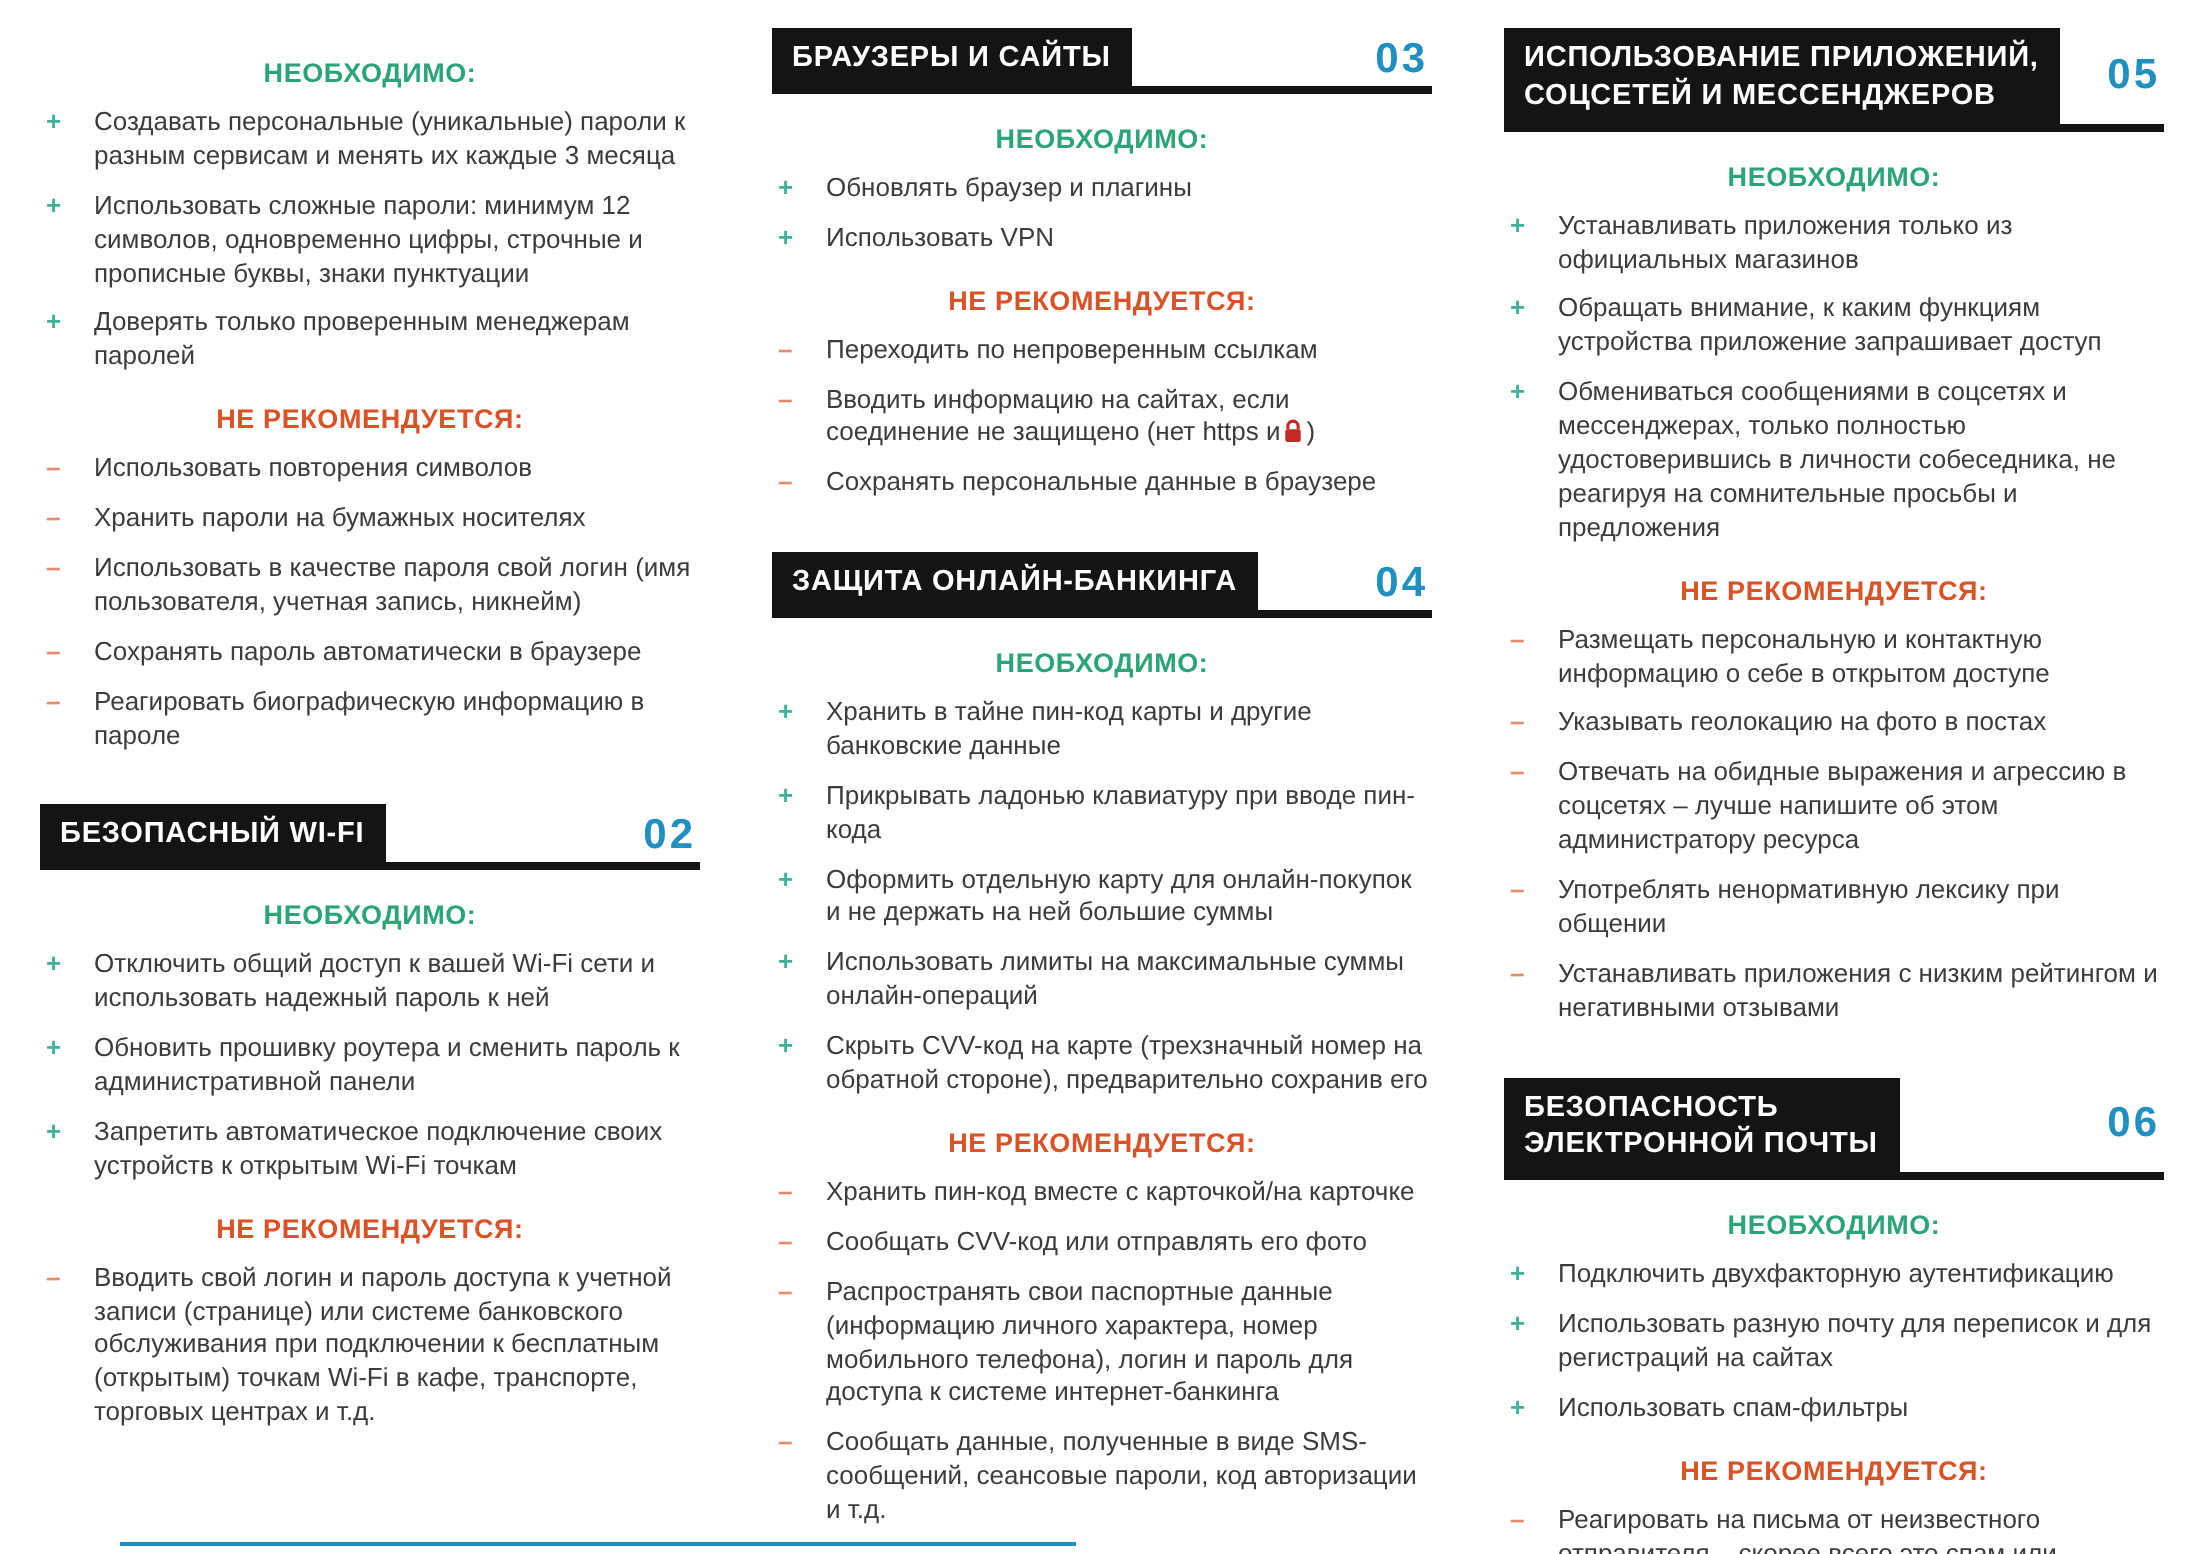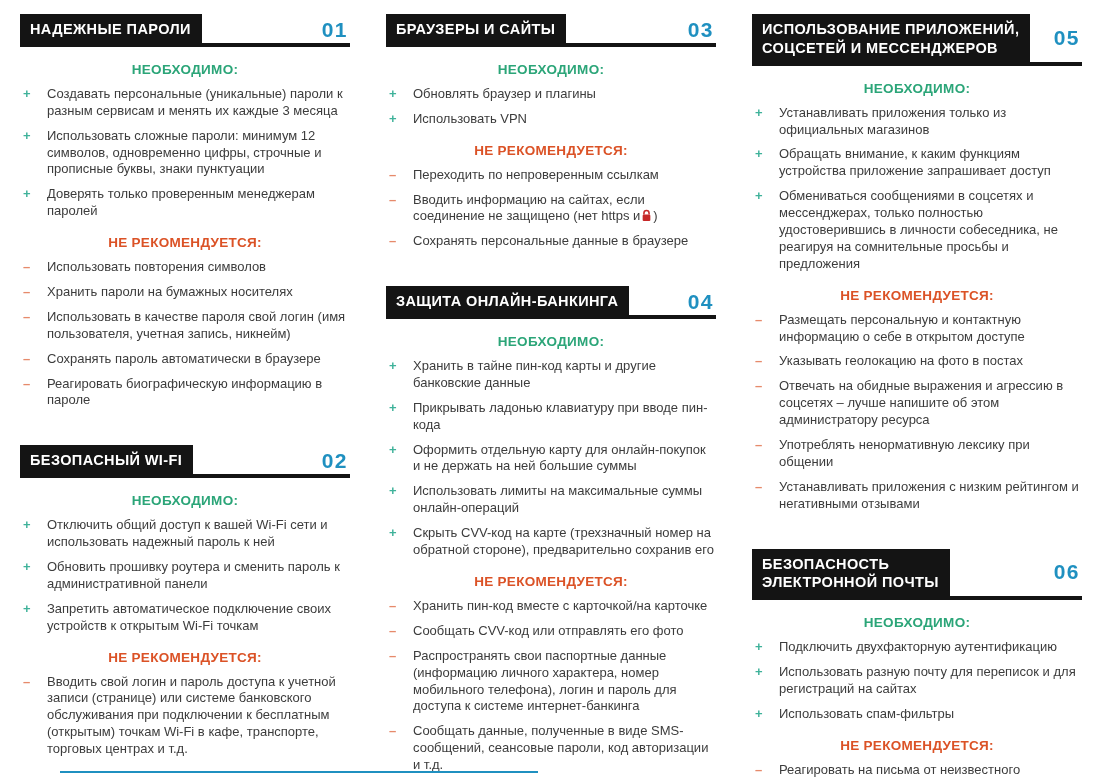--- a/index.html
+++ b/index.html
@@ -3,21 +3,21 @@
 <meta charset="utf-8">
 <style>
   html,body{margin:0;padding:0;}
   body{
     width:1100px;height:777px;background:#ffffff;position:relative;overflow:hidden;
     font-family:"Liberation Sans","DejaVu Sans",sans-serif;color:#3c3c3c;
     -webkit-font-smoothing:antialiased;
   }
   .page{display:flex;gap:36px;padding:14px 18px 0 20px;}
   .col{flex:0 0 330px;width:330px;}
-  .card + .card{margin-top:36px;}
+  .card + .card{margin-top:26px;}
 
   .card-head{display:flex;justify-content:space-between;align-items:stretch;border-bottom:4px solid #141414;}
   .title-box{
     background:#141414;color:#ffffff;font-weight:bold;font-size:14.5px;line-height:1.3;
     letter-spacing:.4px;padding:6px 11px 4px 10px;text-transform:uppercase;
   }
   .tl{display:block;white-space:nowrap;}
   .tl:empty{display:none;}
   .num{
     color:#1f90c0;font-weight:bold;font-size:21px;letter-spacing:1.5px;
@@ -41,27 +41,20 @@
   .footer-rule{position:absolute;left:60px;bottom:4px;width:478px;height:2px;background:#1f90c0;}
 </style>
 </head>
 <body>
 
 <div class="page">
 
   <div class="col">
 
     <section class="card">
-      <header class="card-head">
-        <div class="title-box">
-          <span class="tl">НАДЕЖНЫЕ ПАРОЛИ</span>
-
-        </div>
-        <div class="num">01</div>
-      </header>
       <div class="label do">НЕОБХОДИМО:</div>
       <ul class="list">
         <li>
             <span class="mark plus">+</span>
             <span class="txt">Создавать персональные (уникальные) пароли к разным сервисам и менять их каждые 3 месяца</span>
           </li>
         <li>
             <span class="mark plus">+</span>
             <span class="txt">Использовать сложные пароли: минимум 12 символов, одновременно цифры, строчные и прописные буквы, знаки пунктуации</span>
           </li>

